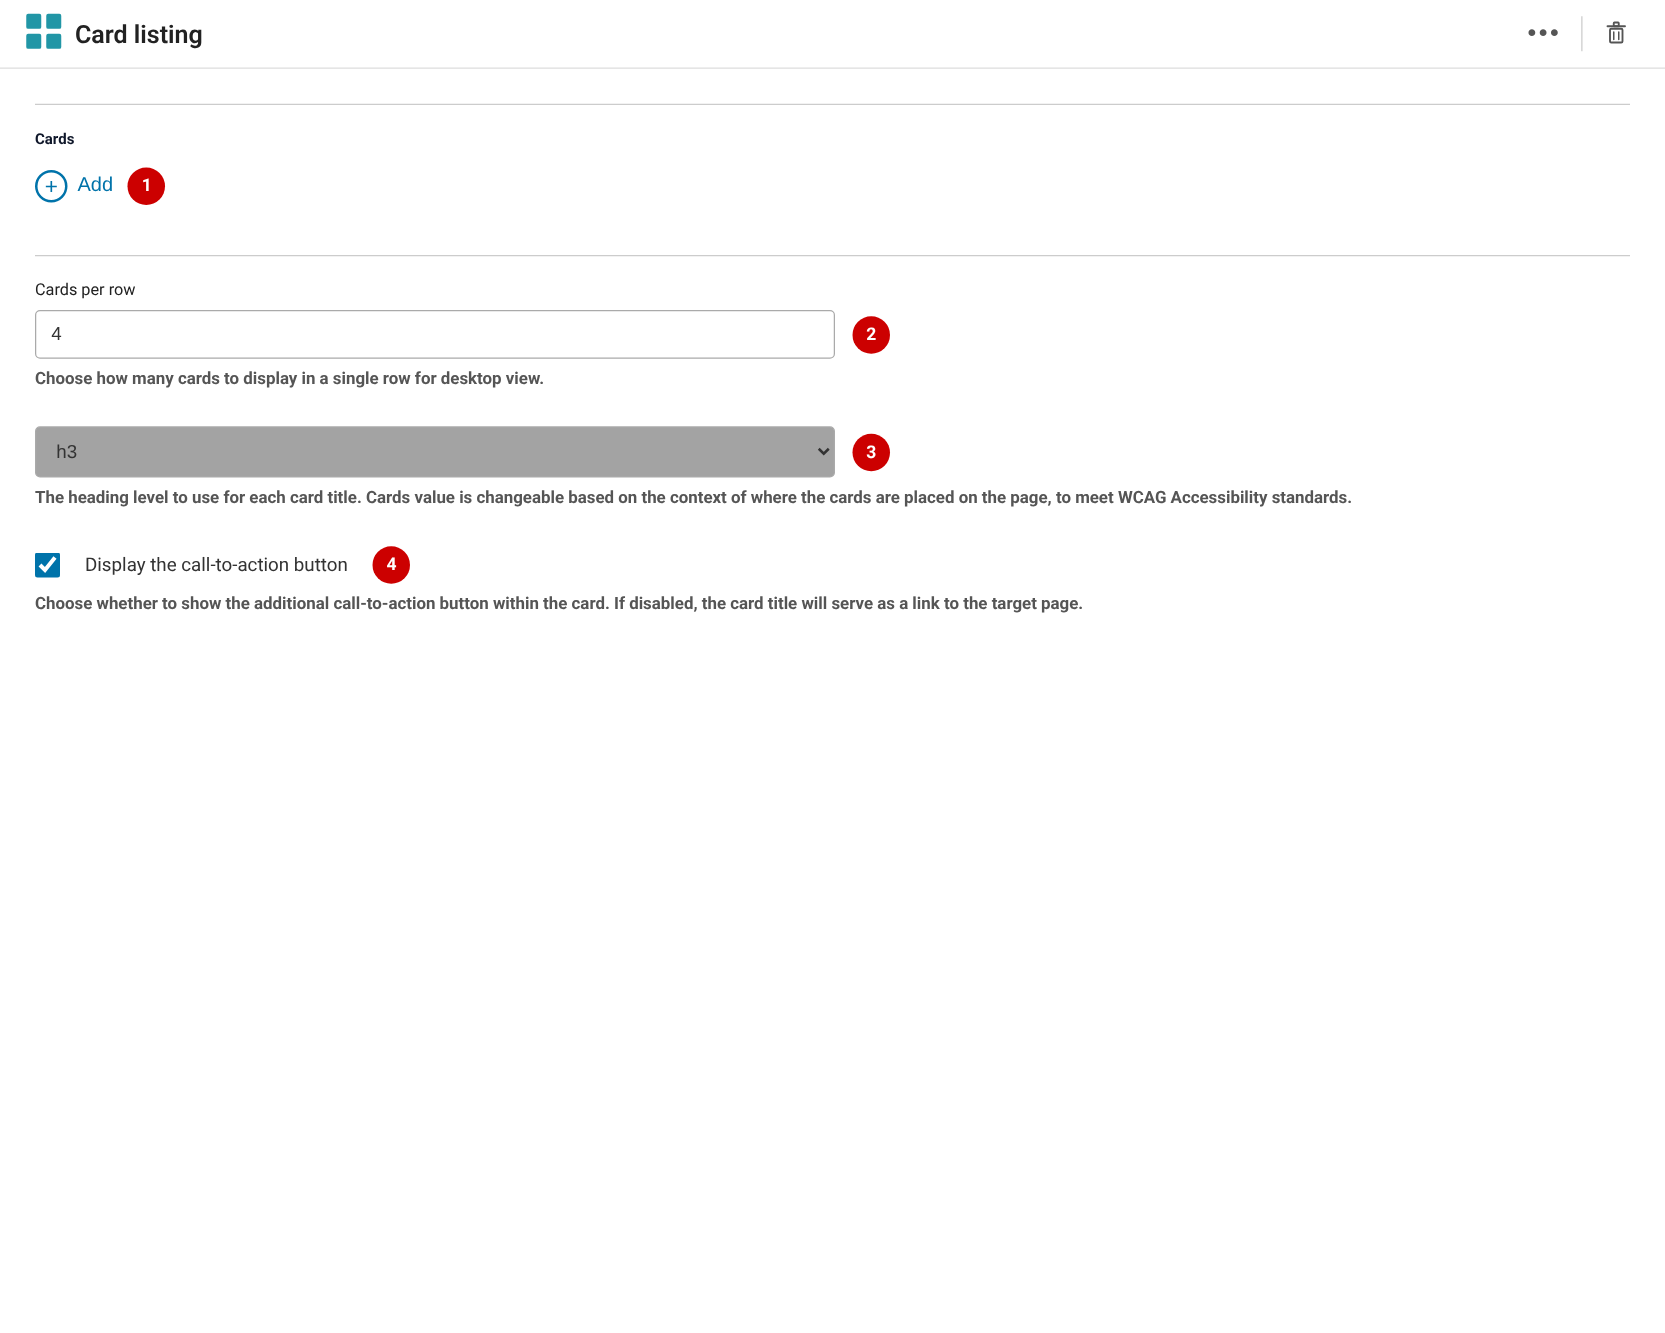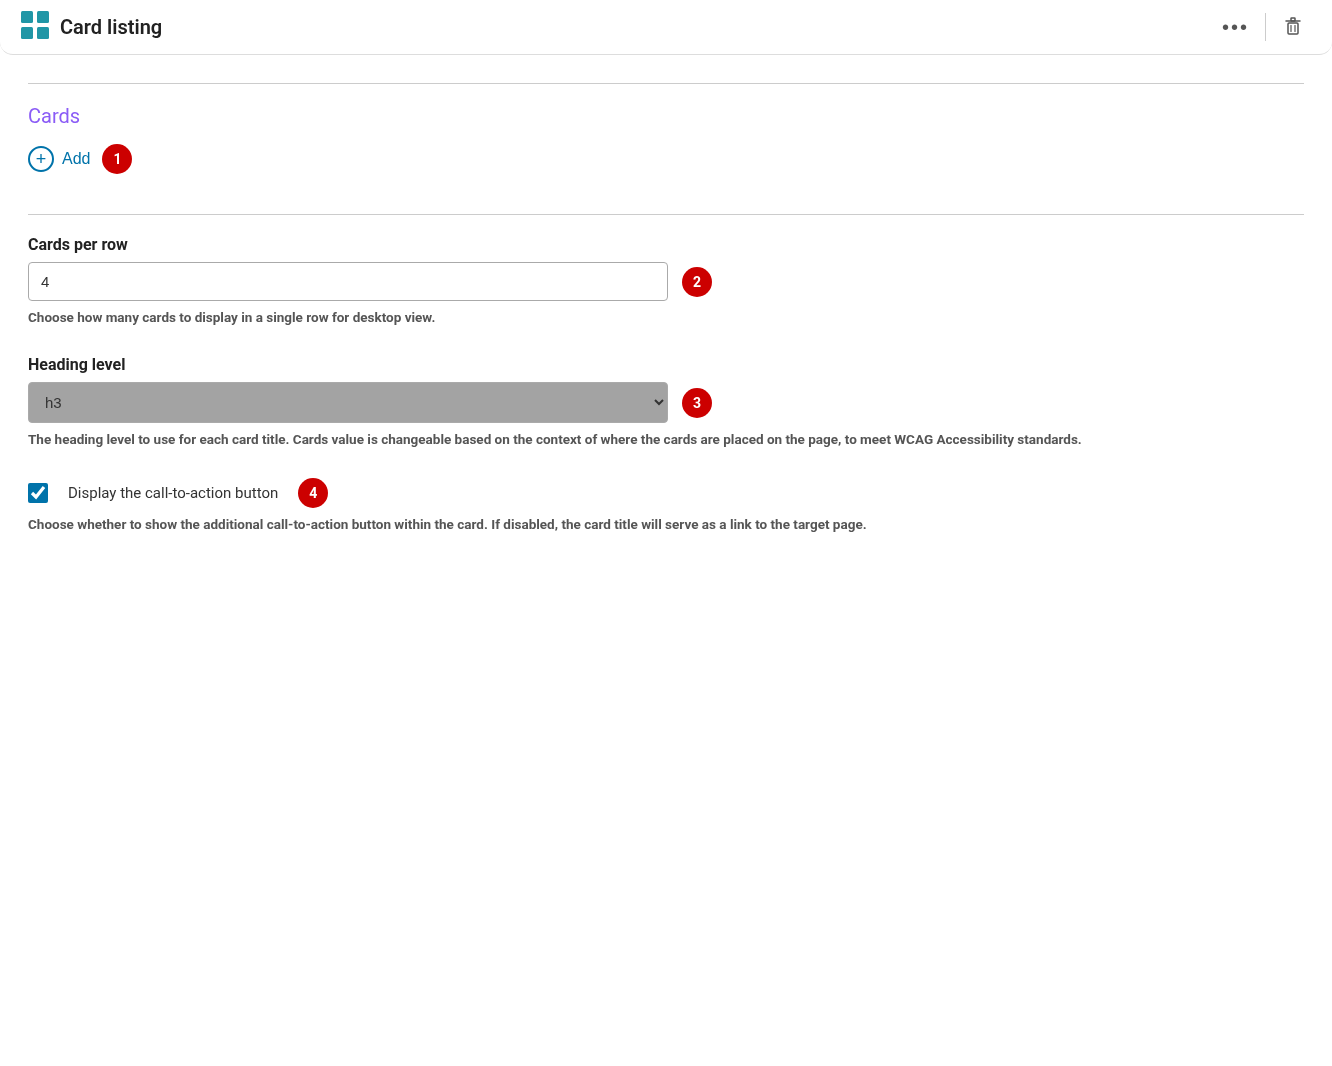--- a/index.html
+++ b/index.html
@@ -23,21 +23,20 @@
     }
 
     
     .title-bar {
       display: flex;
       align-items: center;
       justify-content: space-between;
       padding: 10px 20px;
       border-bottom: 1px solid #ddd;
       height: 55px;
-      border-radius: 13px;
     }
 
     .title-bar-left {
       display: flex;
       align-items: center;
       gap: 10px;
     }
 
     .title-text {
       font-size: 20px;
@@ -89,23 +88,23 @@
       margin-bottom: 12px;
     }
 
     .section-divider {
       border: none;
       border-top: 1px solid #ccc;
       margin-bottom: 20px;
     }
 
     .subsection-title {
-      font-size: 20px;
-      font-weight: 400;
-      color: #8b5cf6;
+      font-size: 12px;
+      font-weight: 700;
+      color: #0f172a;
       margin-bottom: 16px;
     }
 
     
     .add-row {
       display: flex;
       align-items: center;
       gap: 12px;
       margin-bottom: 8px;
     }
@@ -153,22 +152,22 @@
     
     .settings-section {
       margin-top: 40px;
     }
 
     .field-group {
       margin-bottom: 28px;
     }
 
     .field-label {
-      font-size: 16px;
-      font-weight: 700;
+      font-size: 13px;
+      font-weight: 400;
       color: #222;
       margin-bottom: 8px;
       display: block;
     }
 
     .field-input-row {
       display: flex;
       align-items: center;
       gap: 14px;
     }
@@ -285,21 +284,20 @@
       <div class="field-group">
         <label class="field-label">Cards per row</label>
         <div class="field-input-row">
           <input type="number" class="text-input" value="4" style="">
           <span class="badge">2</span>
         </div>
         <p class="field-description">Choose how many cards to display in a single row for desktop view.</p>
       </div>
 
       <div class="field-group">
-        <label class="field-label">Heading level</label>
         <div class="field-input-row">
           <select class="select-input">
             <option value="h1">h1</option>
             <option value="h2">h2</option>
             <option value="h3" selected="">h3</option>
             <option value="h4">h4</option>
             <option value="h5">h5</option>
             <option value="h6">h6</option>
           </select>
           <span class="badge">3</span>

